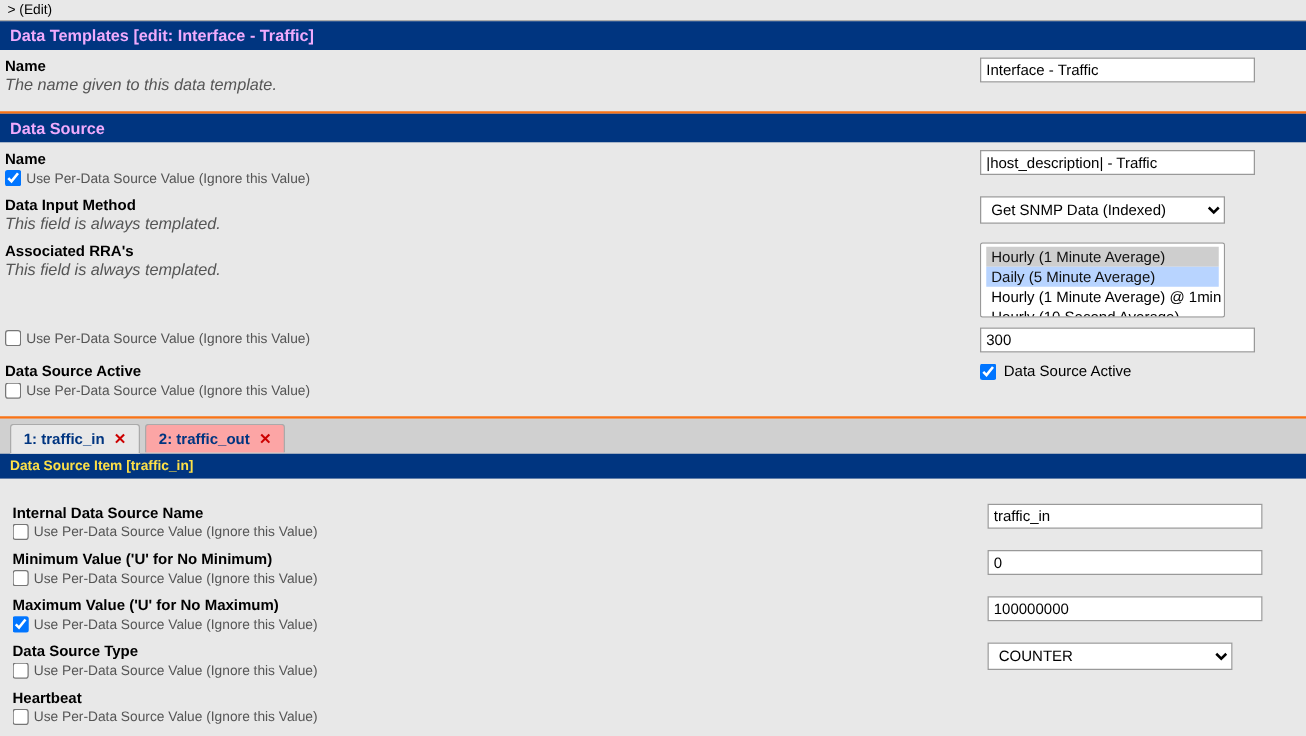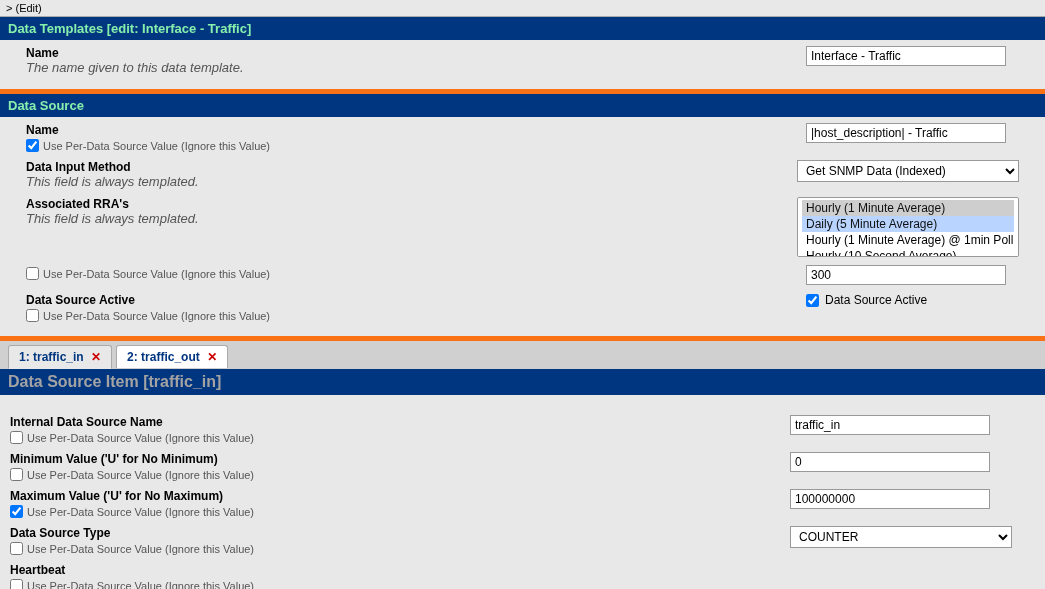--- a/index.html
+++ b/index.html
@@ -10,29 +10,29 @@
       color: #000;
     }
     .top-bar {
       background: #e8e8e8;
       padding: 2px 6px;
       font-size: 11px;
       border-bottom: 1px solid #aaa;
     }
     .section-header {
       background: #003580;
-      color: #86efac;
+      color: #f0abfc;
       font-weight: bold;
       font-size: 13px;
       padding: 4px 8px;
     }
     .section-body {
       background: #e8e8e8;
-      padding: 6px 26px;
-      border-bottom: 5px solid #f97316;
+      padding: 6px 4px;
+      border-bottom: 2px solid #f97316;
     }
     .field-row {
       display: flex;
       align-items: flex-start;
       margin-bottom: 8px;
     }
     .field-label-col {
       width: 780px;
       min-width: 200px;
     }
@@ -45,28 +45,28 @@
       font-size: 13px;
       color: #555;
       font-style: italic;
     }
     .field-control-col {
       flex: 1;
       display: flex;
       align-items: center;
     }
     .field-control-col input[type="text"] {
-      width: 200px;
+      width: 220px;
       padding: 2px 4px;
       border: 1px solid #999;
       font-size: 12px;
       background: #fff;
     }
     .field-control-col select {
-      width: 222px;
+      width: 196px;
       padding: 2px 4px;
       border: 1px solid #999;
       font-size: 12px;
       background: #fff;
     }
     .checkbox-row {
       display: flex;
       align-items: center;
       font-size: 11px;
       color: #555;
@@ -92,42 +92,42 @@
       display: flex;
       align-items: flex-start;
       background: #d0d0d0;
       padding: 4px 8px 0 8px;
       gap: 4px;
     }
     .tab {
       padding: 4px 10px;
       border: 1px solid #aaa;
       border-bottom: none;
-      background: #ffffff;
+      background: #fca5a5;
       cursor: pointer;
       font-size: 12px;
       color: #003580;
       font-weight: bold;
       border-radius: 3px 3px 0 0;
     }
     .tab.active {
       background: #e8e8e8;
       border-bottom: 1px solid #e8e8e8;
       color: #003580;
     }
     .tab .tab-close {
       color: #cc0000;
       margin-left: 4px;
       font-weight: bold;
     }
     .ds-item-section-header {
       background: #003580;
-      color: #a3a3a3;
-      font-weight: bold;
-      font-size: 16px;
+      color: #fde047;
+      font-weight: bold;
+      font-size: 11px;
       padding: 4px 8px;
     }
     .ds-item-body {
       background: #e8e8e8;
       padding: 20px 10px;
     }
     .data-source-active-row {
       display: flex;
       align-items: center;
       gap: 6px;

